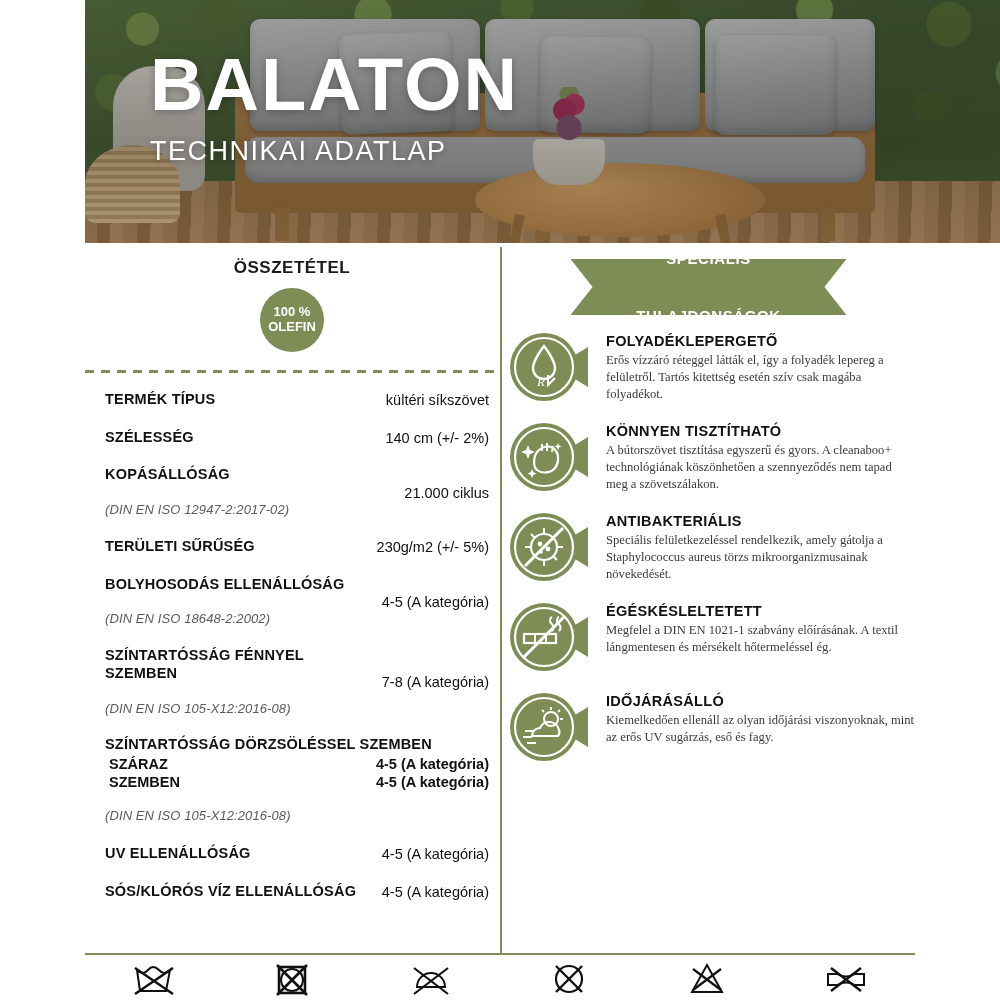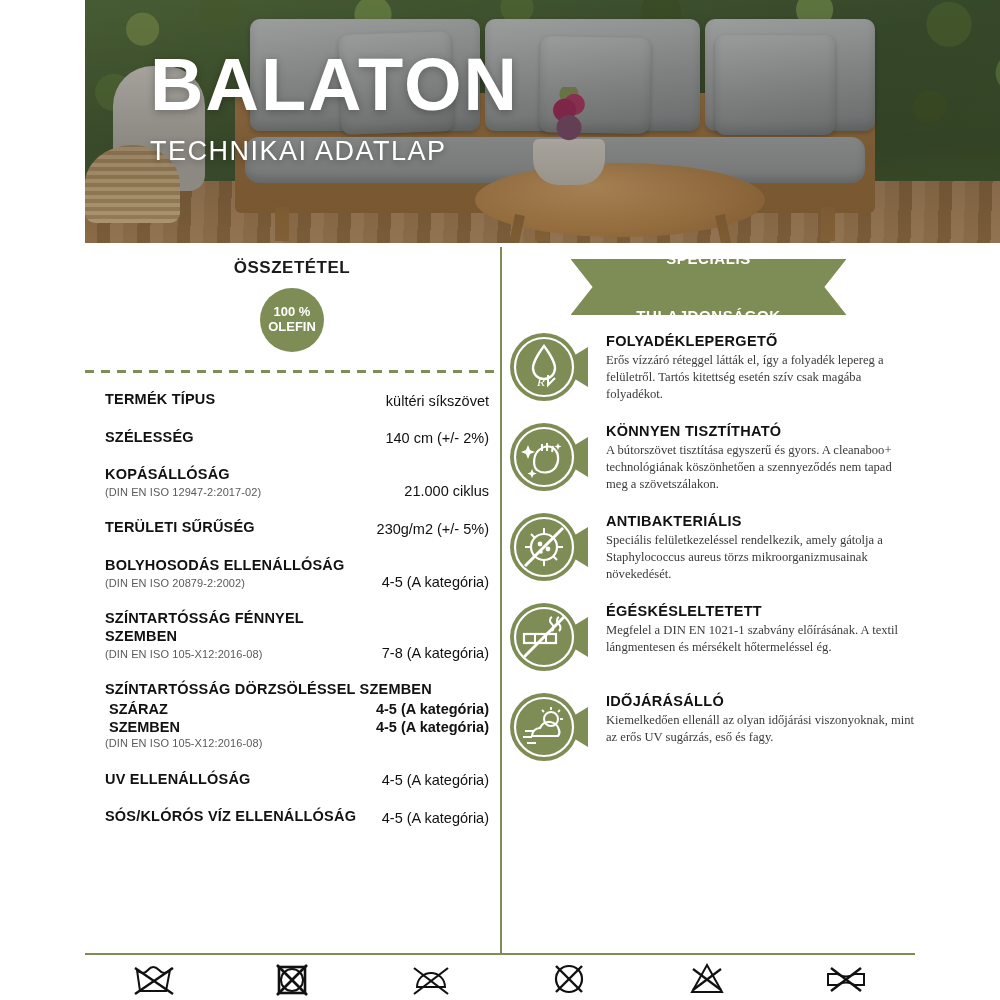--- a/index.html
+++ b/index.html
@@ -123,30 +123,30 @@
   .comp-badge .b1 { font-size:13px; font-weight:700; }
   .comp-badge .b2 { font-size:13px; font-weight:700; }
   .dashed {
     margin: 18px 0 0 0; height:3px;
     background: repeating-linear-gradient(90deg,#7e8c55 0 9px, transparent 9px 16px);
   }
 
   
   .specs { padding: 18px 10px 0 20px; }
   .spec {
-    display:flex; align-items:flex-end; justify-content:space-between;
+    display:flex; align-items:center; justify-content:space-between;
     margin-bottom: 20px; gap: 4px;
   }
   .spec-name {
     font-size:14.5px; font-weight:700; color:#111; letter-spacing:.2px;
     line-height:1.22; text-transform:uppercase; flex: 1 1 auto;
   }
   .spec-std {
-    display:block; font-size:11px; font-weight:400; color:#5a5a5a;
-    letter-spacing:.1px; margin-top:2px; text-transform:none;
+    display:block; font-size:13px; font-weight:400; color:#5a5a5a;
+    letter-spacing:.1px; margin-top:18px; text-transform:none;font-style:italic;
   }
   .spec-val {
     font-size:14.5px; font-weight:400; color:#111; white-space:nowrap;
     text-align:right; flex: 0 0 auto; padding-top:1px;
   }
   .spec.wide { display:block; }
   .spec.wide .spec-name { font-size:14.5px; }
   .subrow { display:flex; justify-content:space-between; align-items:baseline; margin-top:2px; }
   .subrow .sn { font-size:14.5px; font-weight:700; color:#111; padding-left:4px; }
   .subrow .sv { font-size:14.5px; font-weight:700; color:#111; }
@@ -248,21 +248,21 @@
         </div>
 
         <div class="spec">
           <div class="spec-name">TERÜLETI SŰRŰSÉG</div>
           <div class="spec-val">230g/m2 (+/- 5%)</div>
         </div>
 
         <div class="spec">
           <div class="spec-name">
             <span>BOLYHOSODÁS ELLENÁLLÓSÁG</span>
-            <span class="spec-std">(DIN EN ISO 20879-2:2002)</span>
+            <span class="spec-std">(DIN EN ISO 18648-2:2002)</span>
           </div>
           <div class="spec-val">4-5 (A kategória)</div>
         </div>
 
         <div class="spec">
           <div class="spec-name">
             <span>SZÍNTARTÓSSÁG FÉNNYEL SZEMBEN</span>
             <span class="spec-std">(DIN EN ISO 105-X12:2016-08)</span>
           </div>
           <div class="spec-val">7-8 (A kategória)</div>

